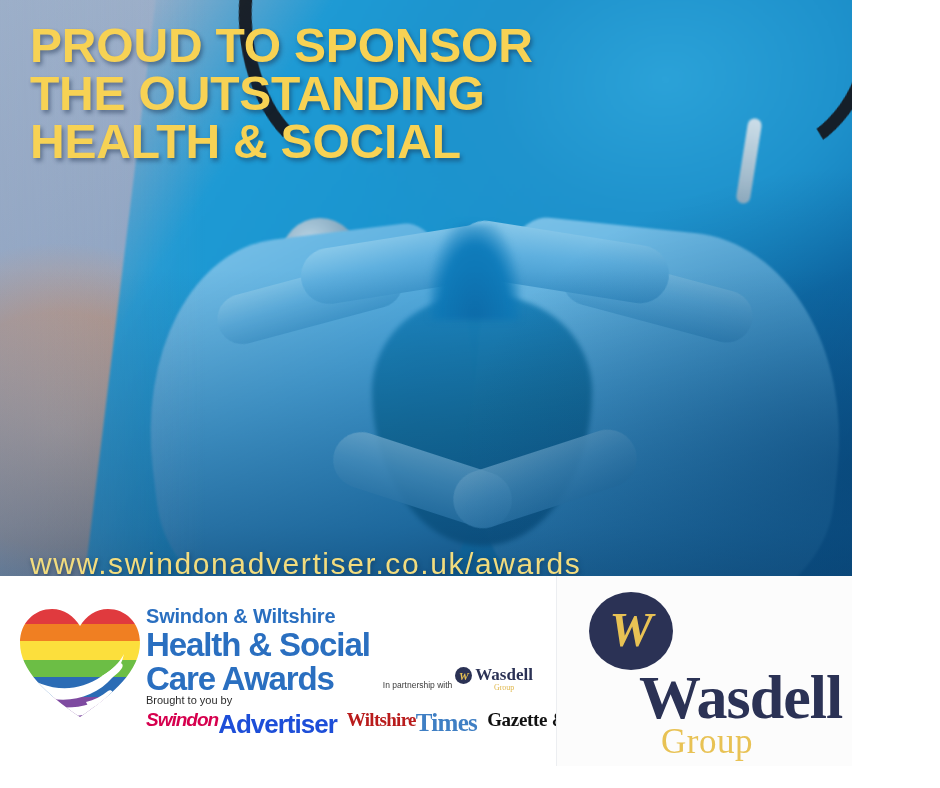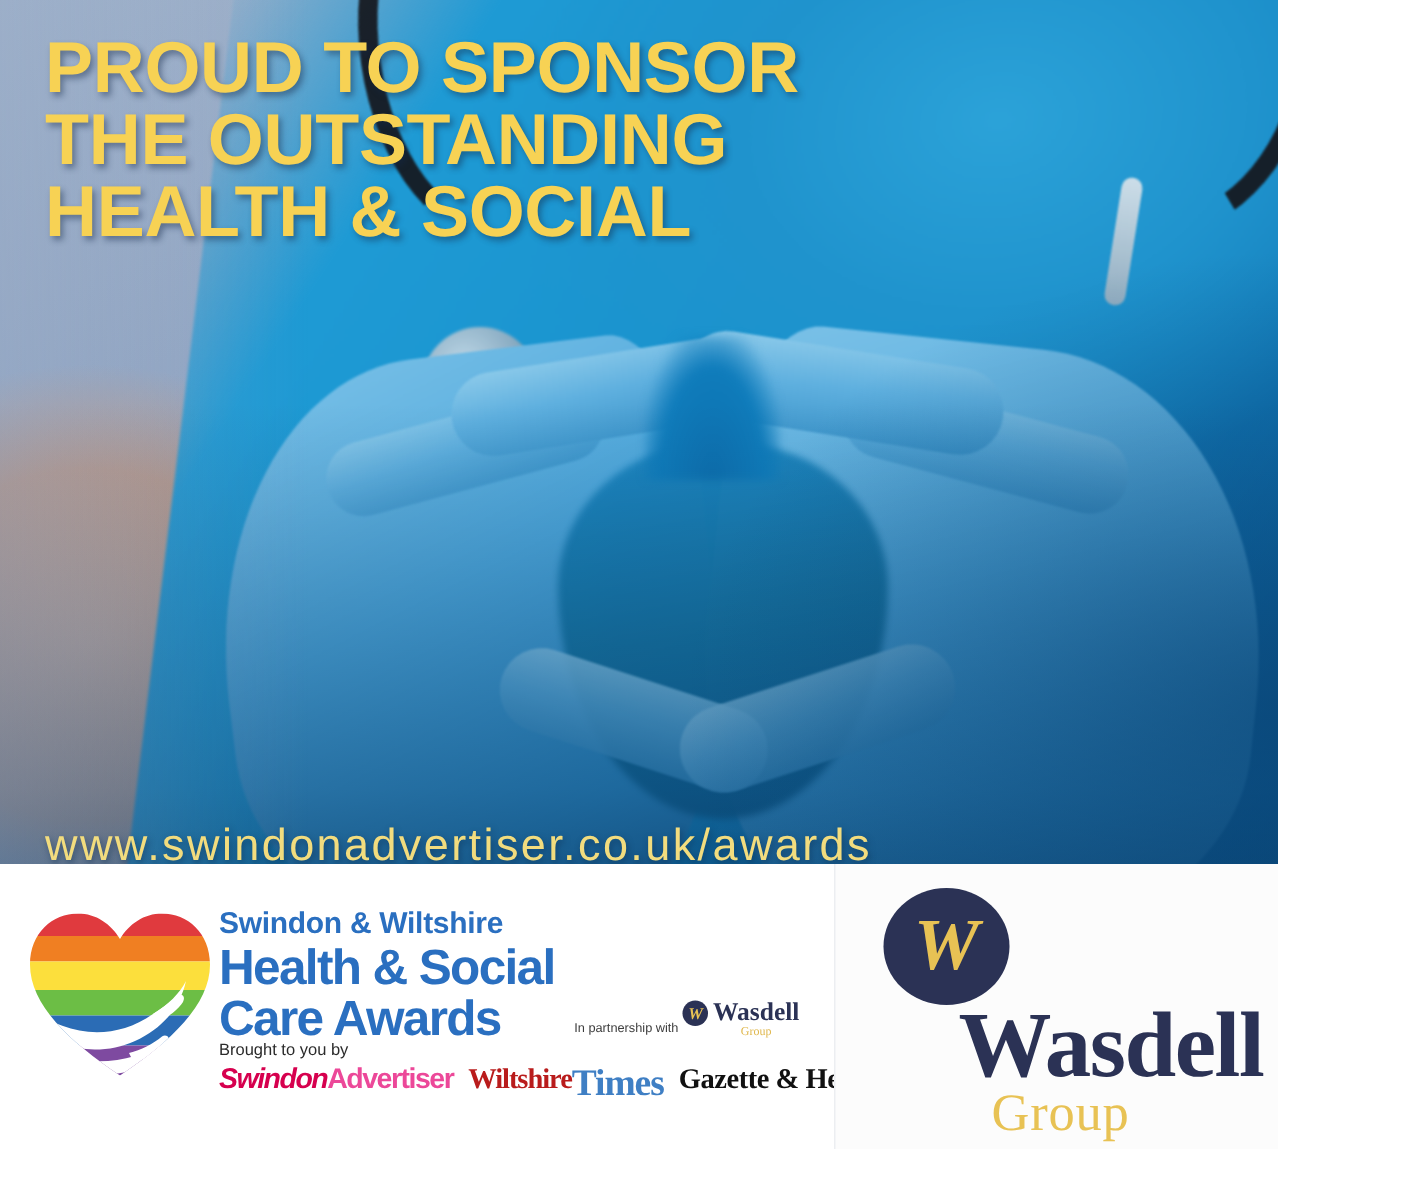--- a/index.html
+++ b/index.html
@@ -211,21 +211,21 @@
   .papers{
     position:absolute;left:146px;top:133px;
     display:flex;align-items:baseline;gap:10px;white-space:nowrap;
   }
   .p-swindon{
     font-family:"Liberation Sans",sans-serif;font-weight:bold;font-style:italic;
     font-size:19px;color:#d6004e;letter-spacing:-1px;
   }
   .p-advertiser{
     font-family:"Liberation Sans",sans-serif;font-weight:bold;
-    font-size:19px;color:#ec4899;letter-spacing:-1px;
+    font-size:26px;color:#1d4ed8;letter-spacing:-1px;
   }
   .p-wiltshire{
     font-family:"Liberation Serif",serif;font-weight:bold;font-size:19px;color:#b91c1c;letter-spacing:-.7px;
   }
   .p-times{
     font-family:"Liberation Serif",serif;font-weight:bold;font-size:25px;color:#3f7fc4;letter-spacing:-.7px;
   }
   .p-gazette{
     font-family:"Liberation Serif",serif;font-weight:bold;font-size:19px;color:#111;letter-spacing:-.3px;
   }

